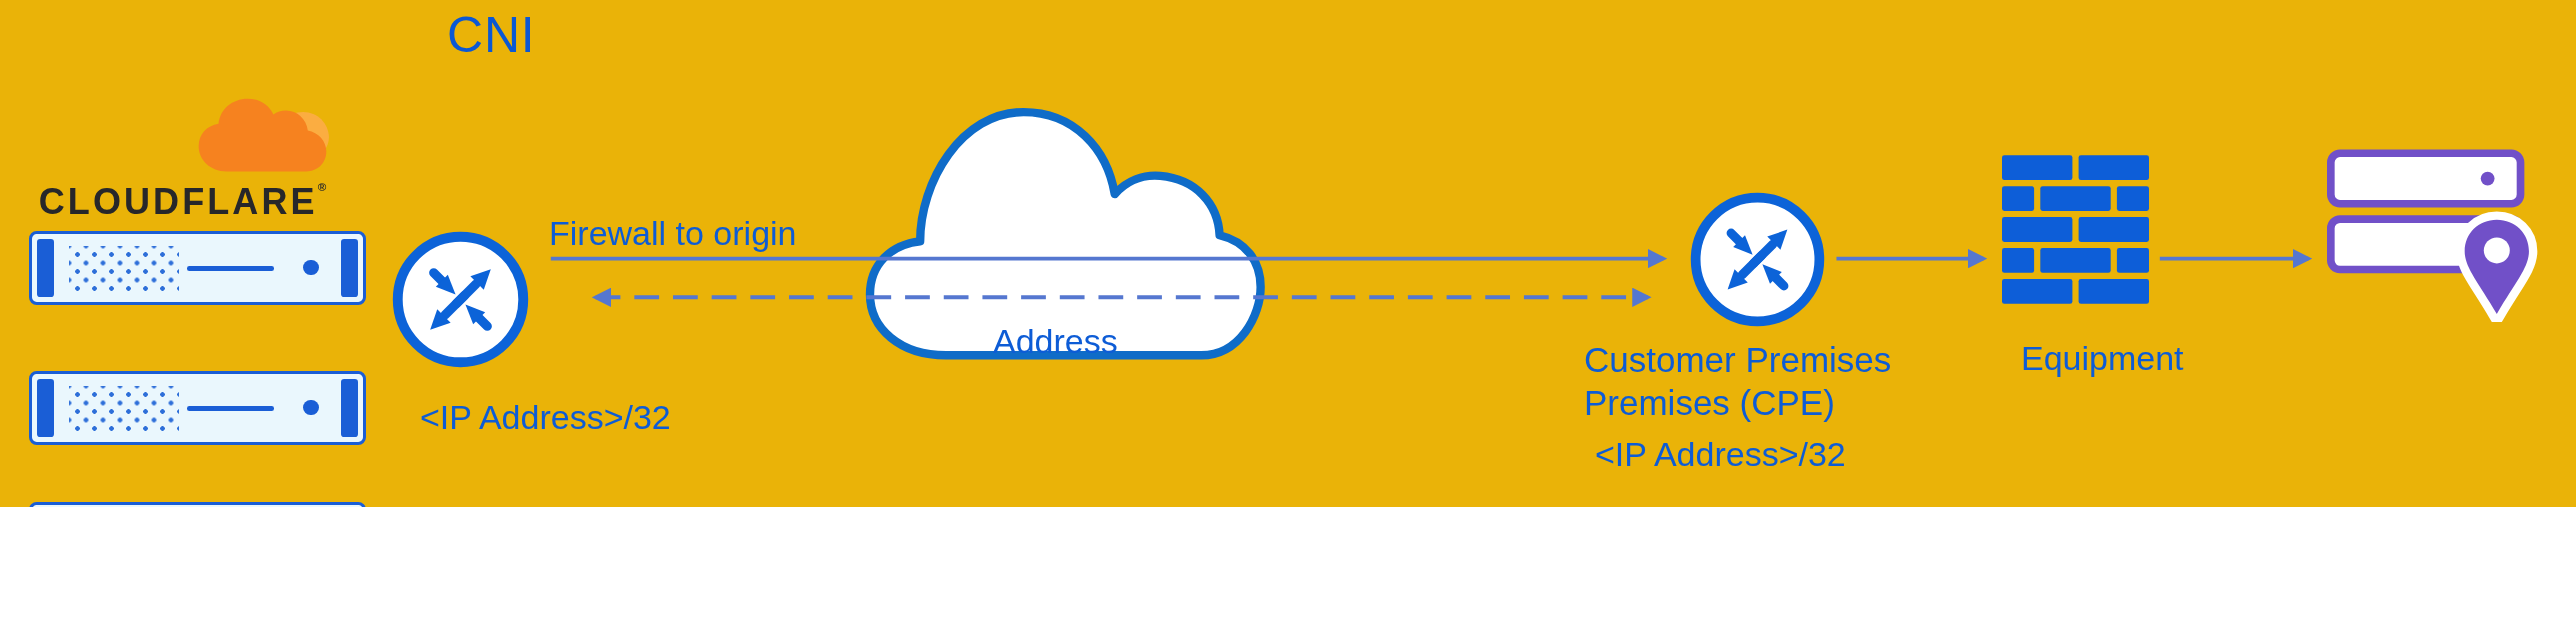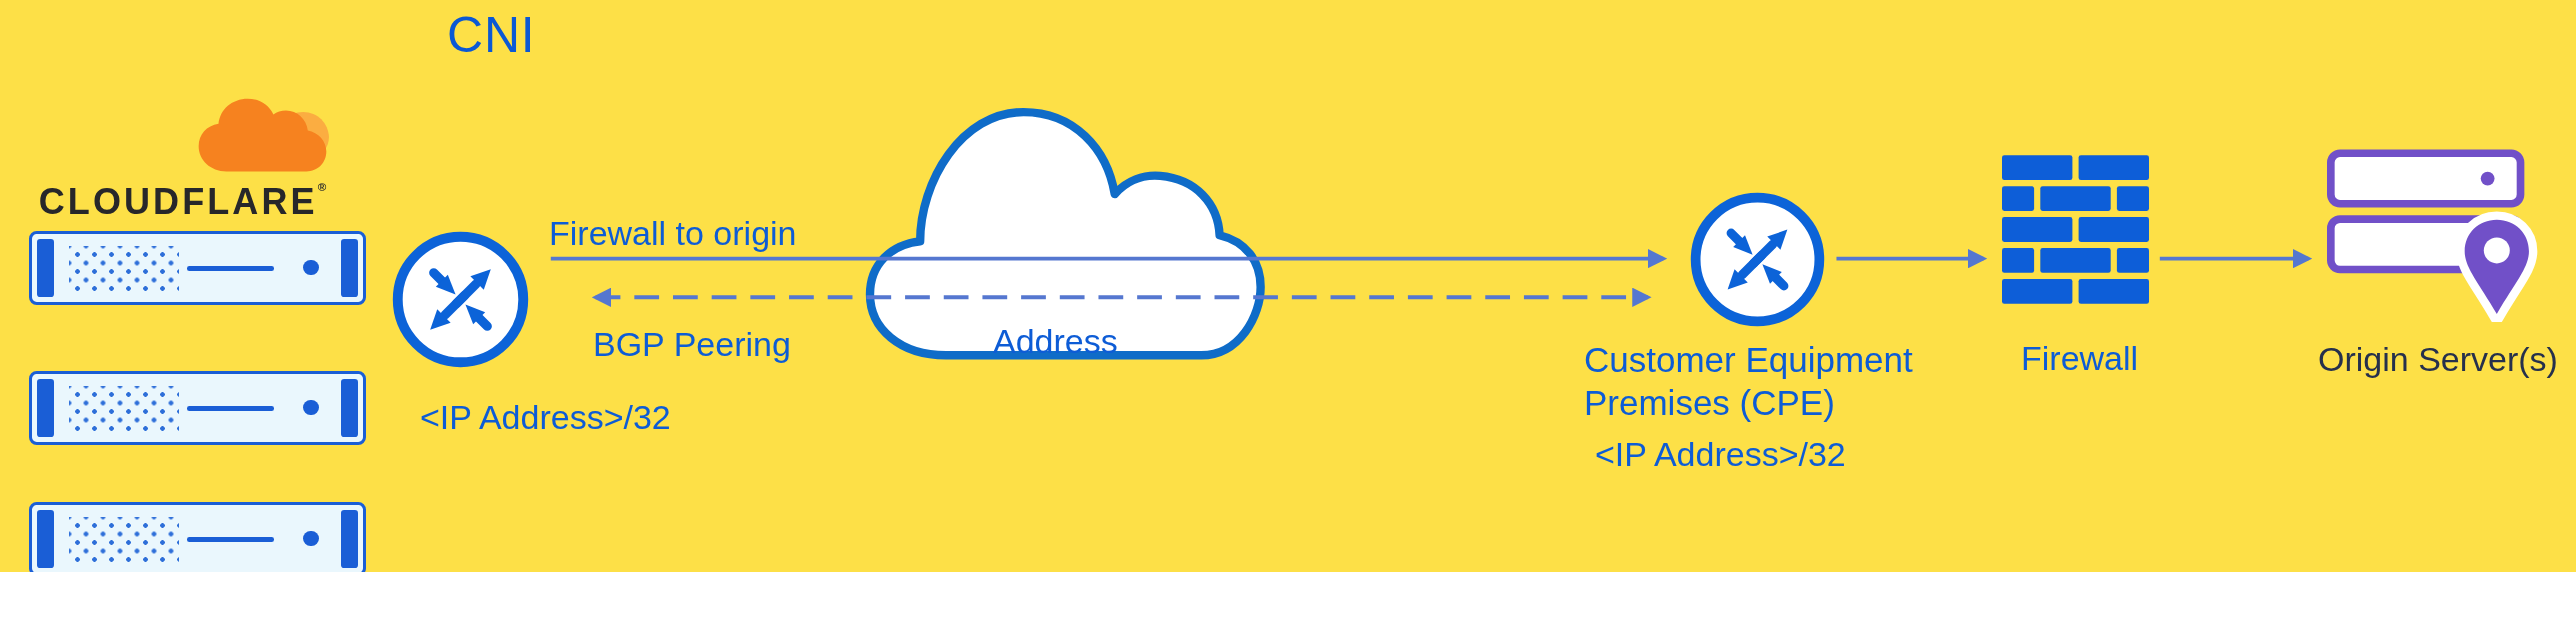--- a/index.html
+++ b/index.html
@@ -1,17 +1,17 @@
 <!DOCTYPE html>
 <html style="font-size:12.4px"><head>
 <meta charset="utf-8">
 <style>
   html,body{margin:0;padding:0;background:#ffffff;}
   body{font-family:"Liberation Sans",sans-serif;}
-  .canvas{position:relative;width:2576px;height:572px;background:#fde047;overflow:hidden;}
+  .canvas{position:relative;width:2576px;height:507px;background:#eab308;overflow:hidden;}
 
   .cni{position:absolute;left:447px;top:6.2px;font-size:50px;font-weight:500;color:#0b58d4;letter-spacing:0.8px;}
 
   .lbl{position:absolute;font-size:34px;color:#0d5cd6;white-space:nowrap;}
   .lbl.dark{color:#26304c;}
   .cpe-label{position:absolute;left:1584px;top:339px;font-size:35px;line-height:1.22;color:#0d5cd6;}
 
   
   .cf-logo{position:absolute;left:31px;top:93px;width:325px;height:139px;text-align:center;}
   .cf-cloud{position:absolute;left:161px;top:3.1px;width:139px;height:86px;}
@@ -83,70 +83,68 @@
     </g>
   </svg>
   <div class="lbl" style="left:420px;top:398px">&lt;IP Address&gt;/32</div>
 
   <svg class="abs" style="left:832px;top:104px" width="456" height="267" viewBox="0 0 600 350">
     <path fill="#ffffff" stroke="#0f6cc8" stroke-width="11" stroke-linejoin="round" d="M150 330 C90 330 50 295 50 250 C50 210 78 184 116 180 C116 102 170 10 252 10 C318 10 362 58 372 118 C388 100 410 92 432 94 C478 98 508 130 510 172 C544 180 564 206 564 240 C564 278 536 330 486 330 Z"></path>
   </svg>
   <div class="lbl" style="left:993px;top:322px">Address</div>
 
   <div class="lbl" style="left:549px;top:214px">Firewall to origin</div>
-  <div class="lbl" style="left:593px;top:325px">BGP Peering</div>
 
   <svg class="abs" style="left:1688px;top:190px" width="139" height="139" viewBox="0 0 100 100">
     <circle cx="50" cy="50" r="44.5" fill="#fff" stroke="#0c63d8" stroke-width="7"></circle>
     <g stroke="#0c63d8" stroke-width="6.5" fill="#0c63d8" stroke-linecap="round">
       <line x1="47" y1="53" x2="61" y2="39"></line>
       <polygon points="71.5,28.5 57,33.5 66.5,43" stroke="none"></polygon>
       <line x1="53" y1="47" x2="39" y2="61"></line>
       <polygon points="28.5,71.5 33.5,57 43,66.5" stroke="none"></polygon>
       <line x1="31" y1="31" x2="39" y2="39"></line>
       <polygon points="46.5,46.5 41,32.5 32.5,41" stroke="none"></polygon>
       <line x1="69" y1="69" x2="61" y2="61"></line>
       <polygon points="53.5,53.5 59,67.5 67.5,59" stroke="none"></polygon>
     </g>
   </svg>
   <div class="cpe-label">
-    <div>Customer Equipment</div>
+    <div>Customer Premises</div>
     <div>Premises (CPE)</div>
   </div>
   <div class="lbl" style="left:1595px;top:435px">&lt;IP Address&gt;/32</div>
 
   <svg class="abs" style="left:2002px;top:155px" width="147" height="149" viewBox="0 0 190 192">
     <g fill="#0d5ed8">
       <rect x="0" y="0" width="91" height="32" rx="3"></rect>
         <rect x="99" y="0" width="91" height="32" rx="3"></rect>
       <rect x="0" y="40" width="41.5" height="32" rx="3"></rect>
         <rect x="49.5" y="40" width="91" height="32" rx="3"></rect>
         <rect x="148.5" y="40" width="41.5" height="32" rx="3"></rect>
       <rect x="0" y="80" width="91" height="32" rx="3"></rect>
         <rect x="99" y="80" width="91" height="32" rx="3"></rect>
       <rect x="0" y="120" width="41.5" height="32" rx="3"></rect>
         <rect x="49.5" y="120" width="91" height="32" rx="3"></rect>
         <rect x="148.5" y="120" width="41.5" height="32" rx="3"></rect>
       <rect x="0" y="160" width="91" height="32" rx="3"></rect>
         <rect x="99" y="160" width="91" height="32" rx="3"></rect>
     </g>
   </svg>
-  <div class="lbl" style="left:2021px;top:339px">Firewall</div>
+  <div class="lbl" style="left:2021px;top:339px">Equipment</div>
 
   <svg class="abs" style="left:2327px;top:149px" width="218" height="173" viewBox="0 0 285 225">
     <rect x="5" y="5" width="248" height="66" rx="12" fill="#fff" stroke="#7150c8" stroke-width="10"></rect>
     <circle cx="210" cy="38" r="9" fill="#7150c8"></circle>
     <rect x="5" y="91" width="248" height="66" rx="12" fill="#fff" stroke="#7150c8" stroke-width="10"></rect>
     <g>
       <path d="M222 92 C198 92 180 110 180 133 C180 154 196 171 222 215 C248 171 264 154 264 133 C264 110 246 92 222 92 Z" fill="#fff" stroke="#ffffff" stroke-width="22"></path>
       <path d="M222 92 C198 92 180 110 180 133 C180 154 196 171 222 215 C248 171 264 154 264 133 C264 110 246 92 222 92 Z" fill="#7150c8"></path>
       <circle cx="222" cy="132" r="17" fill="#fff"></circle>
     </g>
   </svg>
-  <div class="lbl dark" style="left:2318px;top:340px">Origin Server(s)</div>
 
   <svg class="abs" style="left:0;top:0" width="2576" height="624" viewBox="0 0 3330 806">
     <defs>
       <marker id="ah" viewBox="0 0 10 10" refX="8" refY="5" markerWidth="5" markerHeight="5" orient="auto-start-reverse">
         <path d="M0 0 L10 5 L0 10 z" fill="#5577d0"></path>
       </marker>
     </defs>
     <line x1="712" y1="334" x2="2150" y2="334" stroke="#5577d0" stroke-width="5" marker-end="url(#ah)"></line>
     <line x1="770" y1="384" x2="2130" y2="384" stroke="#5577d0" stroke-width="5" stroke-dasharray="32 18" marker-start="url(#ah)" marker-end="url(#ah)"></line>
     <line x1="2374" y1="334" x2="2564" y2="334" stroke="#5577d0" stroke-width="5" marker-end="url(#ah)"></line>

